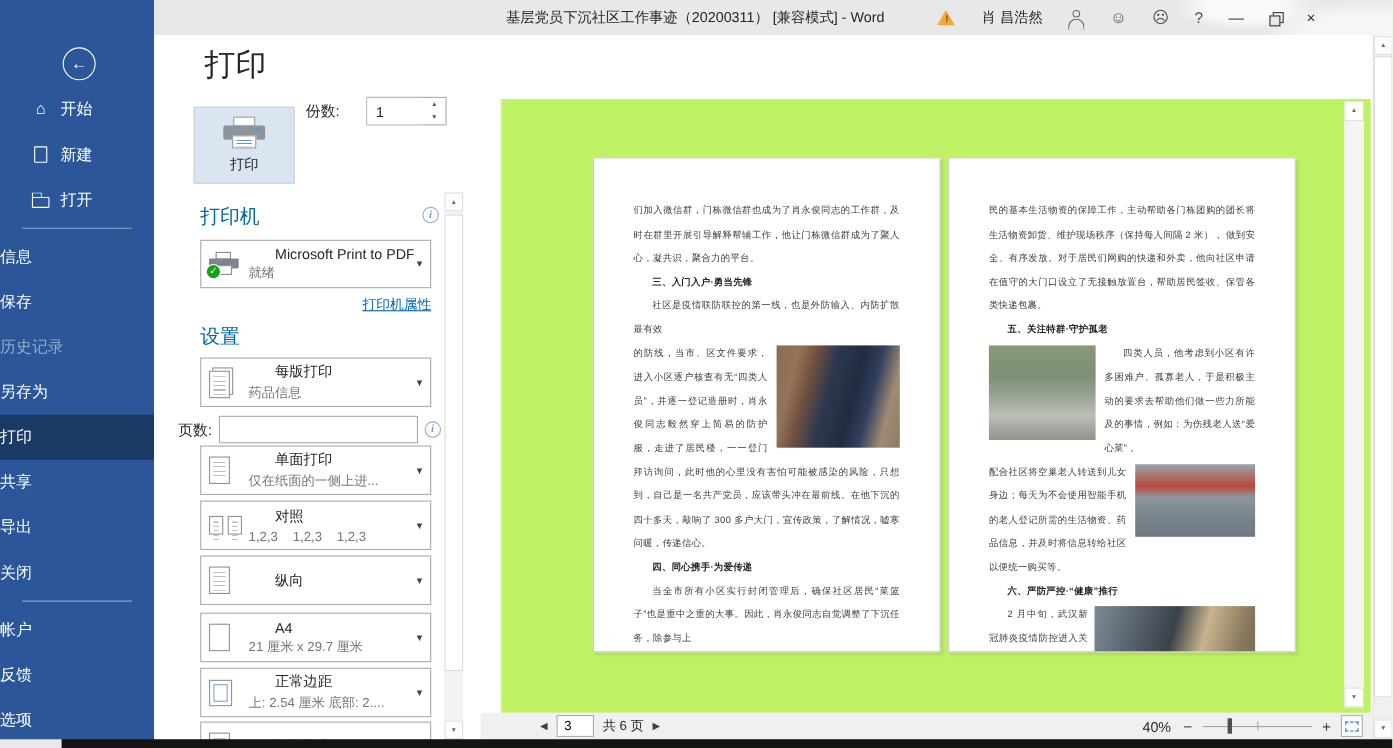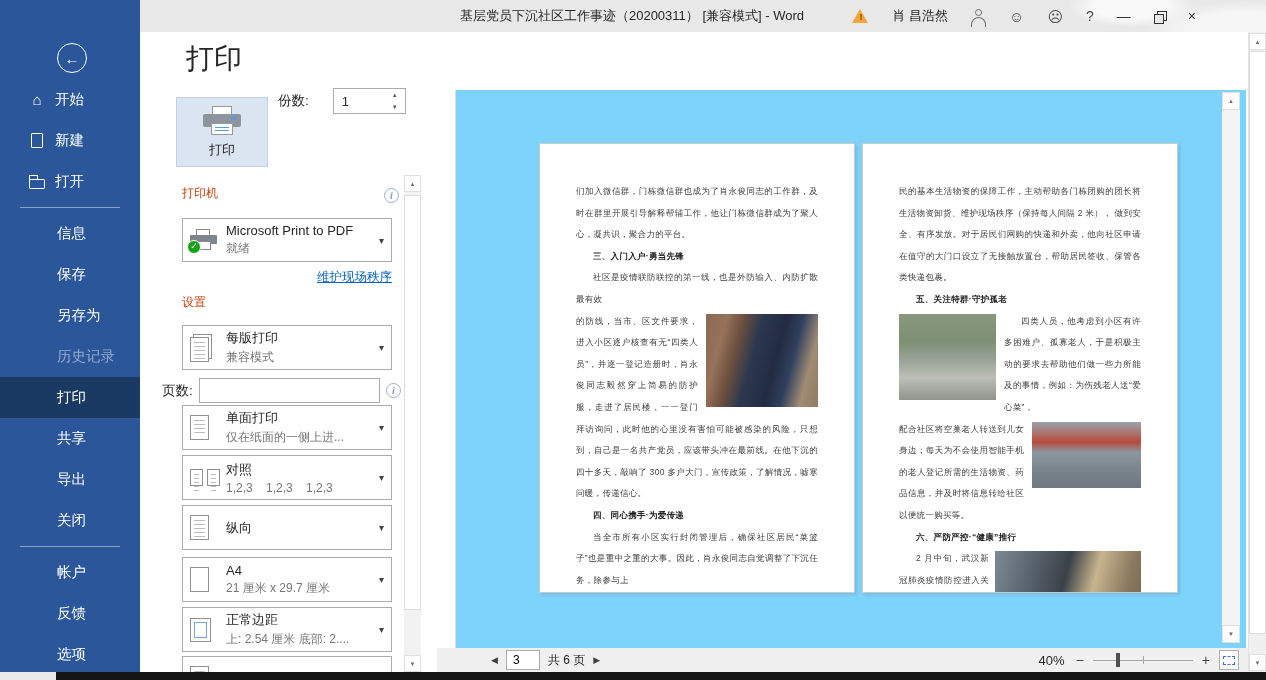--- a/index.html
+++ b/index.html
@@ -26,21 +26,21 @@
   .person-icon .p-head { position: absolute; left: 4px; top: 0; width: 7px; height: 7px; border: 1.3px solid #6d6d6d; border-radius: 50%; }
   .person-icon .p-body { position: absolute; left: 0; top: 8px; width: 15px; height: 10px; border: 1.3px solid #6d6d6d; border-bottom: none; border-radius: 8px 8px 0 0; }
   .restore-icon { position: relative; width: 11px; height: 11px; display: inline-block; }
   .restore-icon::before { content: ""; position: absolute; left: 3px; top: 0; width: 8px; height: 8px; border: 1.2px solid #333; }
   .restore-icon::after { content: ""; position: absolute; left: 0; top: 3px; width: 8px; height: 8px; border: 1.2px solid #333; background: #e8e8e8; }
 
   
   .sidebar { position: absolute; left: 0; top: 0; width: 140px; height: 680px; background: #2b579a; color: #fff; }
   .back-btn { margin: 43px 0 6px 57px; width: 30px; height: 30px; border: 1.6px solid #fff; border-radius: 50%;
     display: flex; align-items: center; justify-content: center; font-size: 15px; cursor: default; }
-  .side-item { height: 41px; display: flex; align-items: center; padding-left: 57px; font-size: 14.5px; white-space: nowrap; }
+  .side-item { height: 41px; display: flex; align-items: center; font-size: 14.5px; white-space: nowrap; }
   .side-item.with-icon { padding-left: 55px; }
   .side-item .s-ico { width: 20px; margin-left: -28px; margin-right: 8px; text-align: center; font-size: 15px; display: inline-flex; justify-content: center; }
   .side-item.sel { background: #1a3a63; }
   .side-item.dis { color: #93aacb; }
   .side-div { margin: 5px 20px; border-top: 1px solid rgba(255,255,255,.45); }
   .i-newdoc { width: 12px; height: 15px; border: 1.4px solid #fff; border-radius: 1px; display: inline-block; }
   .i-folder { position: relative; width: 16px; height: 10px; border: 1.4px solid #fff; border-radius: 1px; display: inline-block; margin-top: 4px; }
   .i-folder::before { content: ""; position: absolute; left: -1.4px; top: -5px; width: 7px; height: 4px; border: 1.4px solid #fff; border-bottom: none; border-radius: 1px 1px 0 0; }
 
   
@@ -58,29 +58,29 @@
   .printer-big .pb-paper-bot::after { content: ""; position: absolute; left: 3px; right: 3px; top: 3px; height: 6px;
     background: repeating-linear-gradient(#5b9bd5 0 1px, transparent 1px 3px); }
 
   .copies-row { position: absolute; left: 138px; top: 56px; display: flex; align-items: center; }
   .copies-label { font-size: 13.5px; color: #262626; margin-right: 24px; }
   .spin-box { position: relative; width: 73px; height: 26px; border: 1px solid #ababab; background: #fff; }
   .spin-box input { width: 50px; height: 24px; border: none; outline: none; padding-left: 8px; font-size: 13px; color: #262626; font-family: "Liberation Sans", sans-serif; }
   .spin-btns { position: absolute; right: 2px; top: 0; width: 16px; height: 24px; display: flex; flex-direction: column; justify-content: space-around; align-items: center; }
   .spin-btns span { font-size: 6px; color: #555; line-height: 1; cursor: default; }
 
-  .section-head { position: absolute; left: 42px; font-size: 12px; color: #c2410c; font-weight: 400; }
+  .section-head { position: absolute; left: 42px; font-size: 18px; color: #0369a1; font-weight: 400; }
   .info-icon { position: absolute; width: 15px; height: 15px; border: 1px solid #9ab0cc; border-radius: 50%;
     color: #7d9bc4; font-size: 10px; font-style: italic; font-weight: bold; text-align: center; line-height: 13px; font-family: "Liberation Serif", serif; }
 
   .combo { position: absolute; left: 42px; width: 210px; border: 1px solid #ababab; background: #fff;
     display: flex; align-items: center; padding: 0 7px; height: 45px; cursor: default; }
   .combo .icon-area { width: 36px; flex-shrink: 0; display: flex; align-items: center; }
   .combo .texts { flex: 1; min-width: 0; }
-  .combo .primary { font-size: 13px; color: #262626; white-space: pre; overflow: hidden; }
+  .combo .primary { font-size: 13px; color: #262626; white-space: pre; overflow: hidden; margin-left: 24px; }
   .combo .secondary { font-size: 12px; color: #767676; white-space: pre; overflow: hidden; margin-top: 2px; }
   .combo .caret { color: #444; font-size: 10px; margin-left: 3px; flex-shrink: 0; }
 
   .printer-combo { top: 186px; height: 44px; }
   .printer-sm { position: relative; width: 27px; height: 22px; }
   .printer-sm .pb-paper-top { position: absolute; left: 6px; top: 0; width: 14px; height: 7px; background: #fff; border: 1px solid #8b8b8b; }
   .printer-sm .pb-body { position: absolute; left: 0; top: 6px; width: 27px; height: 9px; background: #7e858e; border-radius: 1px; }
   .printer-sm .pb-paper-bot { position: absolute; left: 5px; top: 12px; width: 16px; height: 9px; background: #fff; border: 1px solid #8b8b8b; }
   .printer-sm .check { position: absolute; left: -3px; bottom: -3px; width: 14px; height: 14px; background: #17a317; border: 1.5px solid #fff;
     border-radius: 50%; color: #fff; font-size: 9px; line-height: 11px; text-align: center; }
@@ -108,21 +108,21 @@
   .set-scroll { position: absolute; left: 264px; top: 143px; width: 17px; height: 497px; background: #f2f2f2; }
   .sb-arrow { position: absolute; left: 0; width: 17px; height: 17px; background: #fdfdfd; border: 1px solid #e0e0e0;
     text-align: center; font-size: 6px; color: #6b6b6b; line-height: 16px; cursor: default; }
   .set-scroll .up { top: 0; }
   .set-scroll .down { bottom: 0; }
   .set-scroll .thumb { position: absolute; left: 0; top: 20px; width: 17px; height: 415px; background: #fff; border: 1px solid #dcdcdc; cursor: default; }
 
   .vline { position: absolute; left: 315px; top: 58px; height: 582px; width: 1px; background: #dcdcdc; }
 
   
-  .preview { position: absolute; left: 316px; top: 58px; width: 790px; height: 558px; background: #7dd3fc; }
+  .preview { position: absolute; left: 316px; top: 58px; width: 790px; height: 558px; background: #bef264; }
   .doc-page { position: absolute; top: 53px; width: 316px; height: 450px; background: #fff; border: 1px solid #c9c9c9;
     box-shadow: 2px 2px 3px rgba(0,0,0,.10); padding: 37px 36px; overflow: hidden; }
   .doc-page.p1 { left: 83px; }
   .doc-page.p2 { left: 406px; }
   .pp { font-size: 8.5px; line-height: 21.6px; color: #3d3d3d; text-align: justify; letter-spacing: .3px; }
   .pp.hd { font-weight: 700; color: #222; text-indent: 17px; }
   .pp.ind { text-indent: 17px; }
   .pwrap { font-size: 8.5px; line-height: 21.6px; color: #3d3d3d; text-align: justify; letter-spacing: .3px; }
   .pwrap.ind { text-indent: 17px; }
   .photo { display: block; }
@@ -214,25 +214,25 @@
         </span>
         <span>打开</span>
       </div>
     <div class="side-div"></div>
     <div class="side-item">
         <span>信息</span>
       </div>
     <div class="side-item">
         <span>保存</span>
       </div>
-    <div class="side-item">
-        <span>另存为</span>
-      </div>
     <div class="side-item dis">
         <span>历史记录</span>
+      </div>
+    <div class="side-item">
+        <span>另存为</span>
       </div>
     <div class="side-item sel">
         <span>打印</span>
       </div>
     <div class="side-item">
         <span>共享</span>
       </div>
     <div class="side-item">
         <span>导出</span>
       </div>
@@ -285,31 +285,31 @@
             <span class="pb-paper-bot"></span>
             <span class="check">✓</span>
           </span>
       </span>
       <span class="texts">
         <div class="primary">Microsoft Print to PDF</div>
         <div class="secondary">就绪</div>
       </span>
       <span class="caret">▾</span>
     </div>
-    <div class="props-link">维护现场秩序</div>
+    <div class="props-link">打印机属性</div>
 
     <div class="section-head" style="top:262px">设置</div>
 
     <div class="combo" style="top:293px">
       <span class="icon-area">
           <span class="i-doc lines stack"></span>
         </span>
       <span class="texts">
         <div class="primary">每版打印</div>
-        <div class="secondary">兼容模式</div>
+        <div class="secondary">药品信息</div>
       </span>
       <span class="caret">▾</span>
     </div>
 
     <div class="pages-row">
       <span class="pr-label">页数:</span>
       <input value="" style="">
       <span class="info-icon">i</span>
     </div>
 

